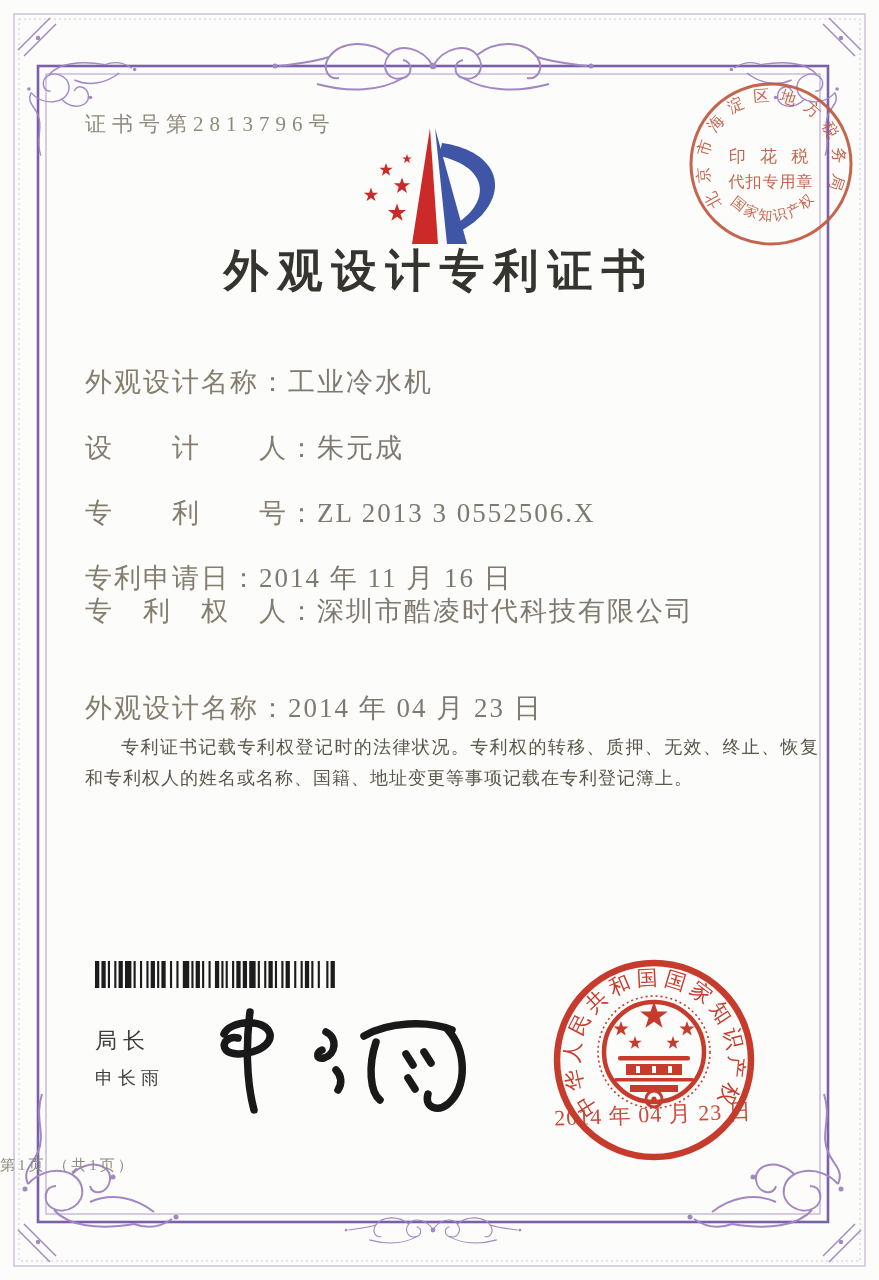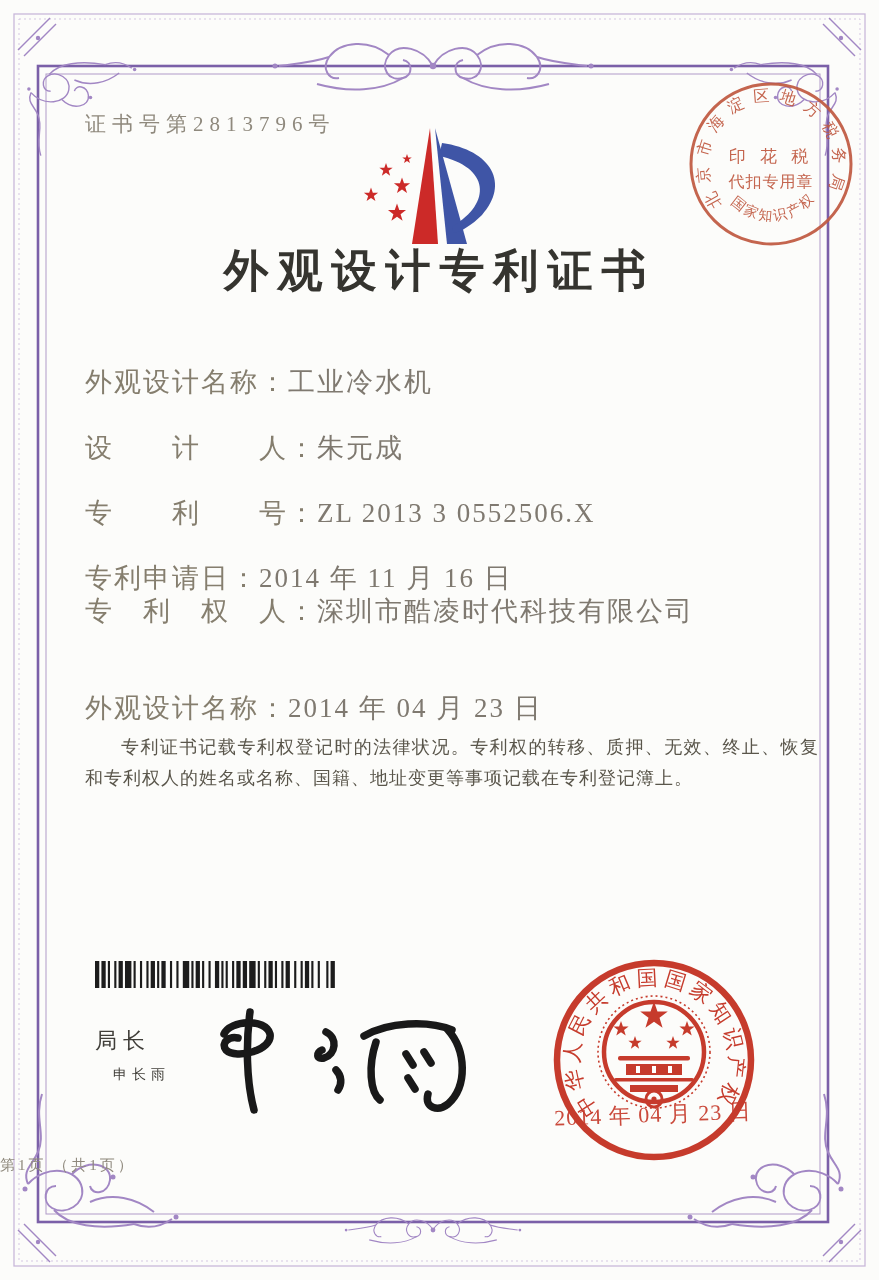--- a/index.html
+++ b/index.html
@@ -48,21 +48,21 @@
   .body-text{
     left:85px;top:732px;width:734px;
     font-size:18px;line-height:30.5px;color:var(--body-gray);
     text-align:justify;letter-spacing:1px;
   }
   .body-text p{text-indent:2em;}
   
   .barcode-svg{left:95px;top:961px;width:242px;height:27px;}
   
   .director-title{left:95px;top:1026px;font-size:22px;color:#403e39;letter-spacing:6px;font-family:"Liberation Sans","DejaVu Sans",sans-serif;}
-  .director-name{left:113px;top:1066px;font-size:14px;color:#403e39;letter-spacing:5px;font-family:Liberation Mono, monospace;}
+  .director-name{left:95px;top:1066px;font-size:18px;color:#403e39;letter-spacing:5px;font-family:Liberation Mono, monospace;}
   .signature-svg{left:180px;top:998px;width:300px;height:122px;}
   
   .seal-svg{left:540px;top:948px;width:230px;height:228px;}
   .seal-date{
     left:538px;top:1100px;width:230px;text-align:center;
     font-size:22px;color:var(--seal-red);letter-spacing:1px;
     transform:rotate(-2deg);opacity:.92;white-space:nowrap;
   }
   
   .stamp-svg{left:683px;top:76px;width:176px;height:176px;opacity:.93;}

